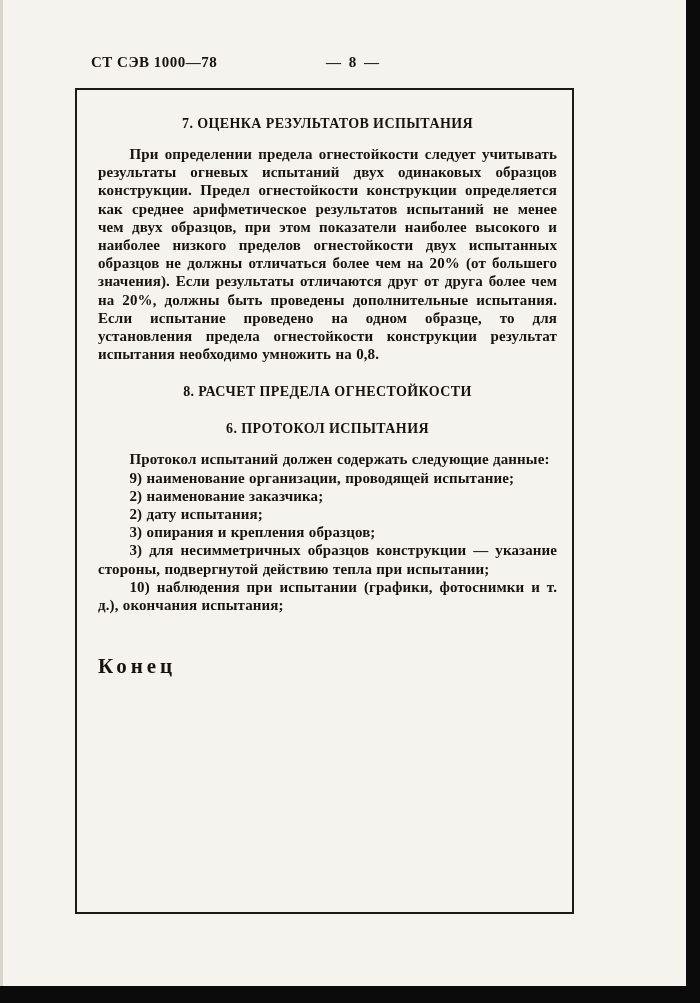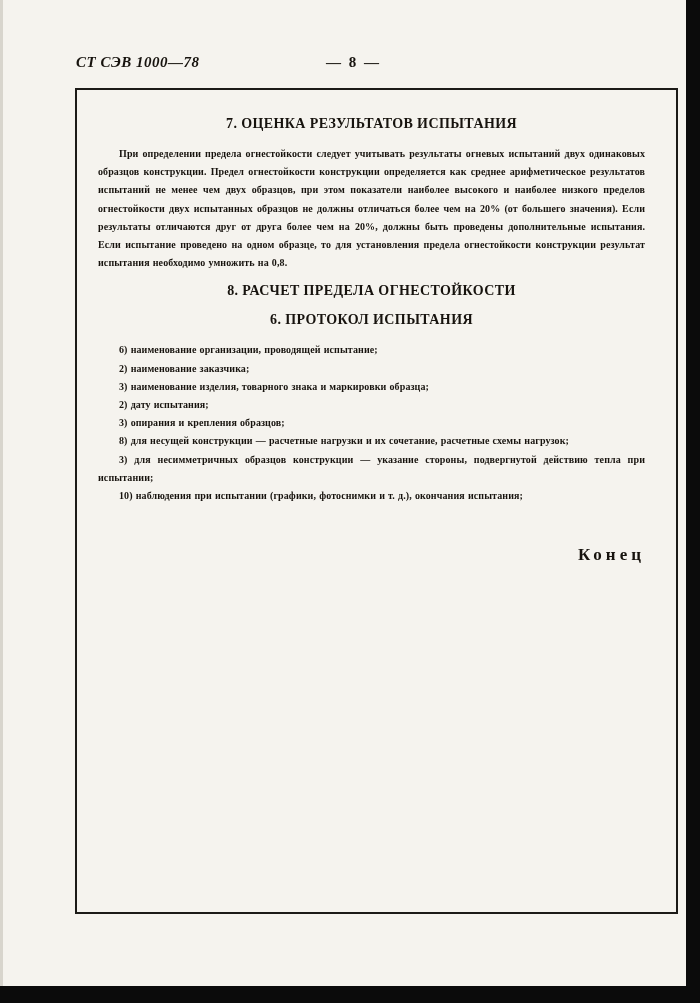--- a/index.html
+++ b/index.html
@@ -43,99 +43,97 @@
     position: absolute;
     top: 54px;
     left: 75px;
     width: 557px;
     height: 22px;
     font-weight: 700;
     font-size: 15px;
   }
   .doc-code {
     position: absolute;
-    left: 1px; top: 0;
+    left: 16px; top: 0;
     letter-spacing: 0.5px;
-    font-style: italic;
   }
   .page-number {
     position: absolute;
     left: 50%; top: 0;
     transform: translateX(-50%);
     letter-spacing: 2px;
   }
 
   
   .content-frame {
     position: absolute;
     top: 88px;
     left: 75px;
-    width: 603px;
+    width: 499px;
     min-height: 826px;
     border: 2px solid #1c1a17;
-    padding: 22px 31px 16px 21px;
+    padding: 22px 15px 16px 21px;
     background: transparent;
   }
 
   .section-heading {
     text-align: center;
     font-weight: 700;
     font-size: 14px;
     letter-spacing: 0.4px;
     margin-top: 4px;
     margin-bottom: 13px;
   }
   .section-heading.not-first {
-    margin-top: 11px;
+    margin-top: 21px;
   }
 
   .para {
     font-weight: 700;
-    font-size: 10px;
+    font-size: 15px;
     line-height: 18.2px;
     text-align: justify;
     text-indent: 2.1em;
     letter-spacing: 0.1px;
     word-spacing: 0.5px;
   }
 
   .item { margin: 0; }
 
   .end-marker {
     margin-top: 40px;
     margin-bottom: 20px;
-    text-align: right;
+    text-align: left;
     font-weight: 700;
-    font-size: 17px;
+    font-size: 21px;
     letter-spacing: 4px;
   }
 </style>
 </head>
 <body>
 
 <div class="page-header">
   <span class="doc-code">СТ СЭВ 1000—78</span>
   <span class="page-number">— 8 —</span>
 </div>
 
 <div class="content-frame">
 
   <h2 class="section-heading">7. ОЦЕНКА РЕЗУЛЬТАТОВ ИСПЫТАНИЯ</h2>
   <p class="para">При определении предела огнестойкости следует учитывать результаты огневых испытаний двух одинаковых образцов конструкции. Предел огнестойкости конструкции определяется как среднее арифметическое результатов испытаний не менее чем двух образцов, при этом показатели наиболее высокого и наиболее низкого пределов огнестойкости двух испытанных образцов не должны отличаться более чем на 20% (от большего значения). Если результаты отличаются друг от друга более чем на 20%, должны быть проведены дополнительные испытания. Если испытание проведено на одном образце, то для установления предела огнестойкости конструкции результат испытания необходимо умножить на 0,8.</p>
 
   <h2 class="section-heading not-first">8. РАСЧЕТ ПРЕДЕЛА ОГНЕСТОЙКОСТИ</h2>
 
   <h2 class="section-heading not-first">6. ПРОТОКОЛ ИСПЫТАНИЯ</h2>
+  <p class="para">Протокол испытаний должен содержать следующие данные:</p>
 
-  <p class="para item">6) наименование организации, проводящей испытание;</p>
+  <p class="para item">9) наименование организации, проводящей испытание;</p>
   <p class="para item">2) наименование заказчика;</p>
-  <p class="para item">3) наименование изделия, товарного знака и маркировки образца;</p>
   <p class="para item">2) дату испытания;</p>
   <p class="para item">3) опирания и крепления образцов;</p>
-  <p class="para item">8) для несущей конструкции — расчетные нагрузки и их сочетание, расчетные схемы нагрузок;</p>
   <p class="para item">3) для несимметричных образцов конструкции — указание стороны, подвергнутой действию тепла при испытании;</p>
   <p class="para item">10) наблюдения при испытании (графики, фотоснимки и т. д.), окончания испытания;</p>
 
   <div class="end-marker">Конец</div>
 </div>
 
 <div class="scan-edge-left"></div>
 <div class="scan-edge-right"></div>
 <div class="scan-edge-bottom"></div>
 

